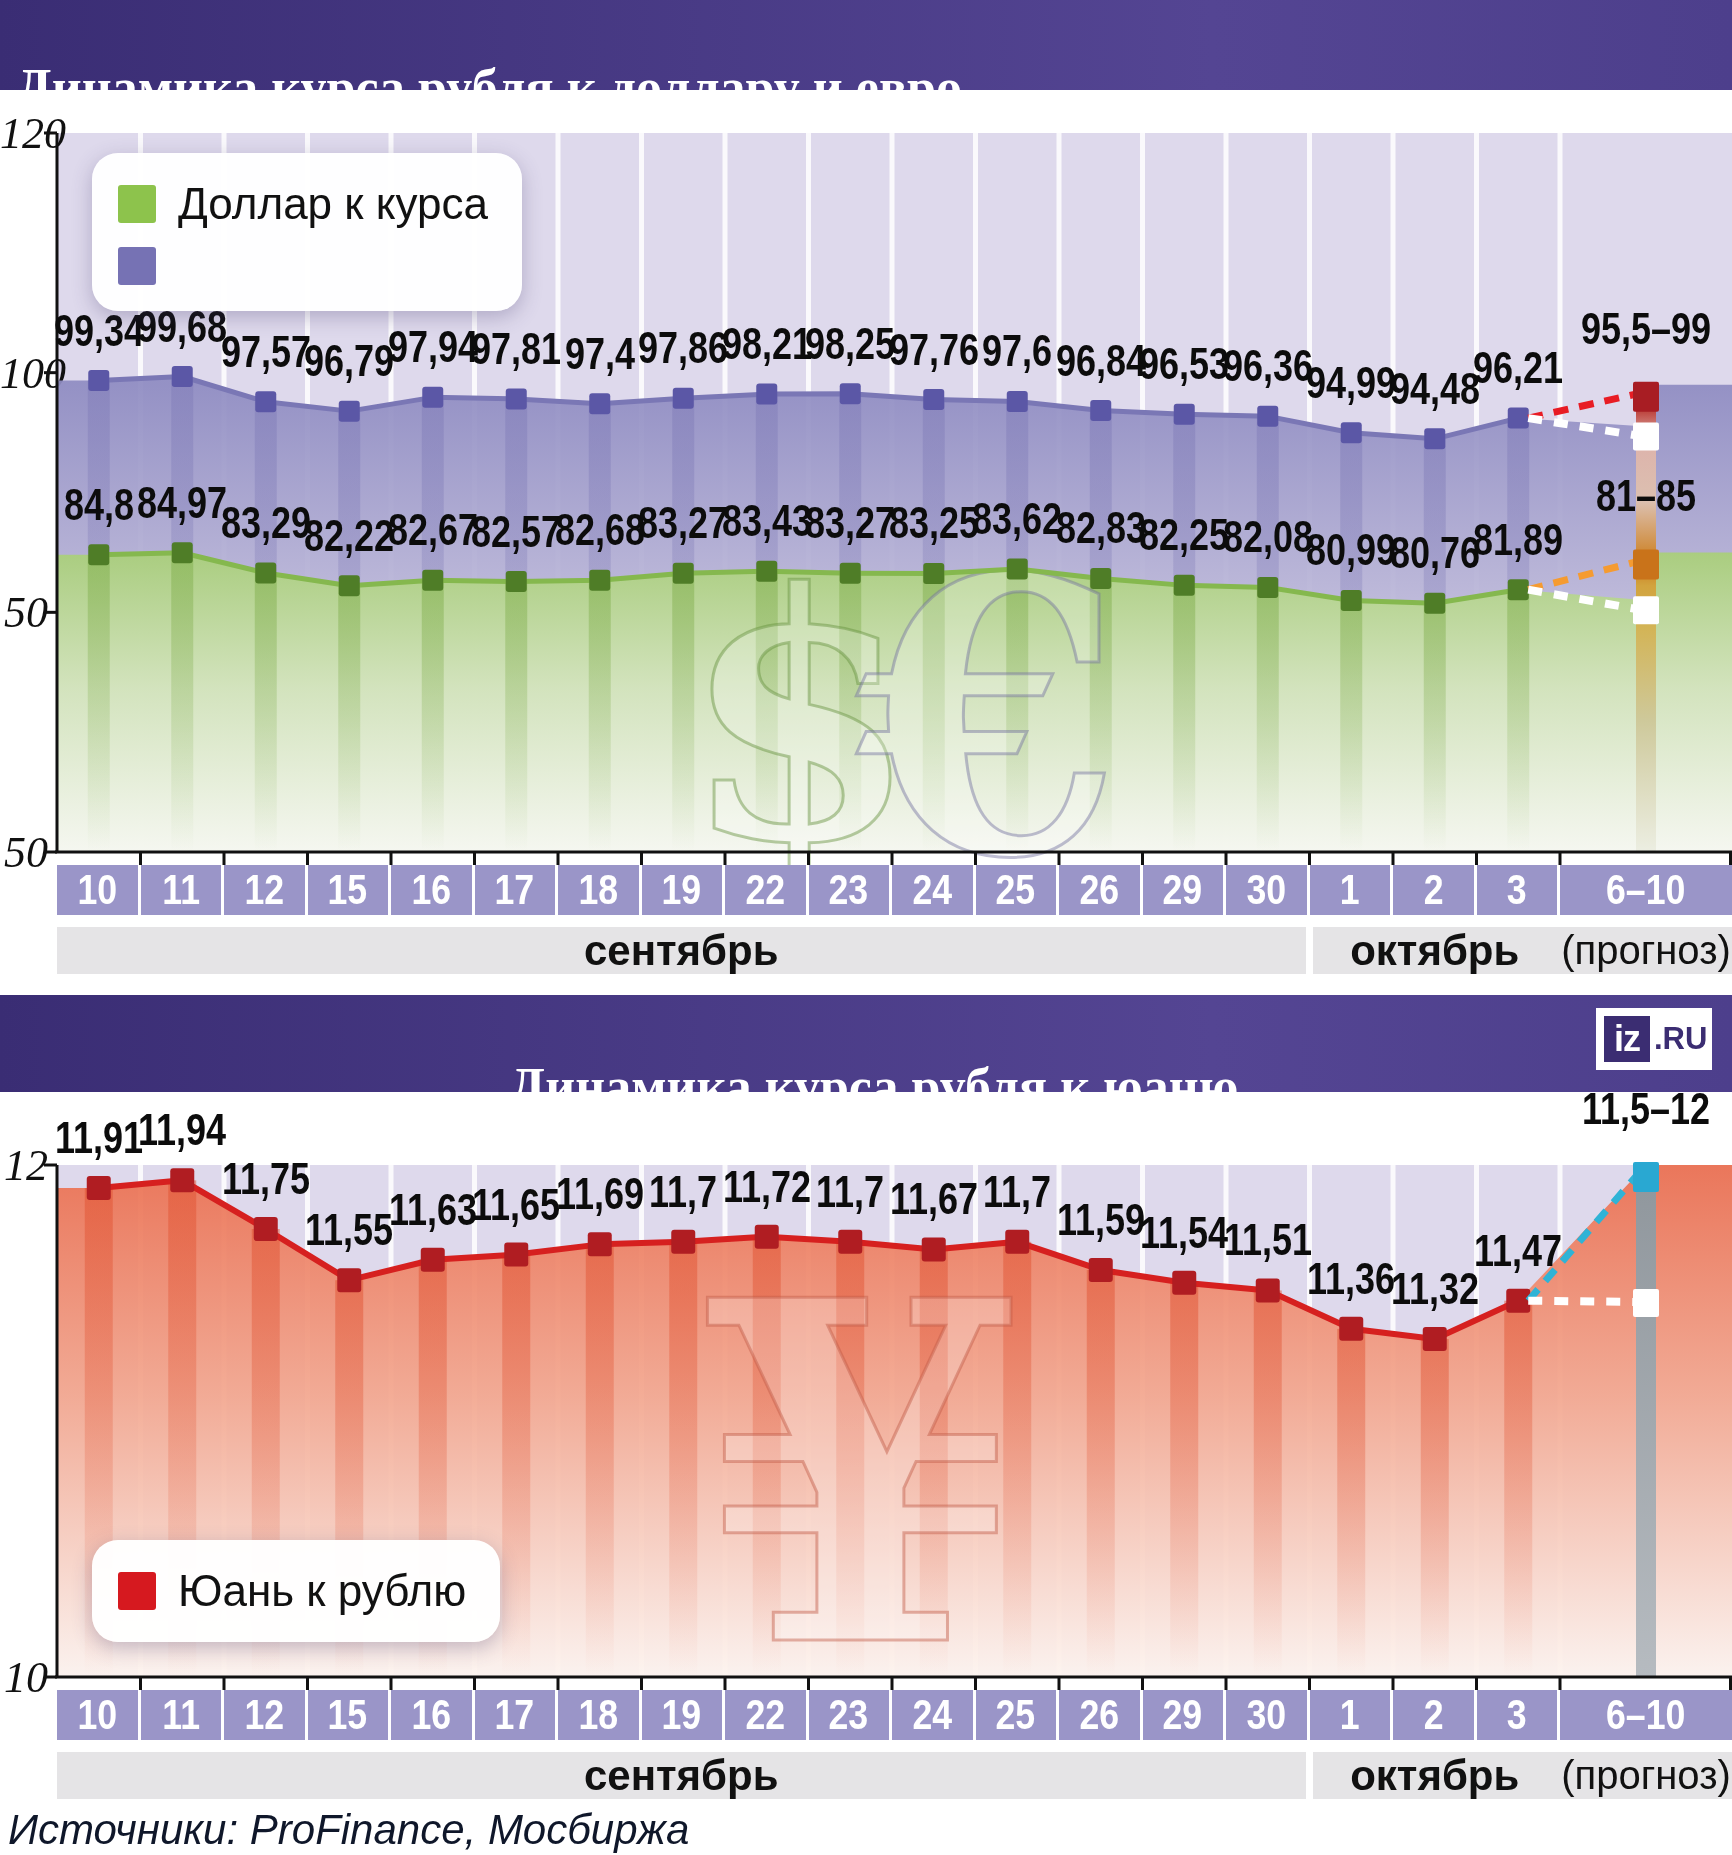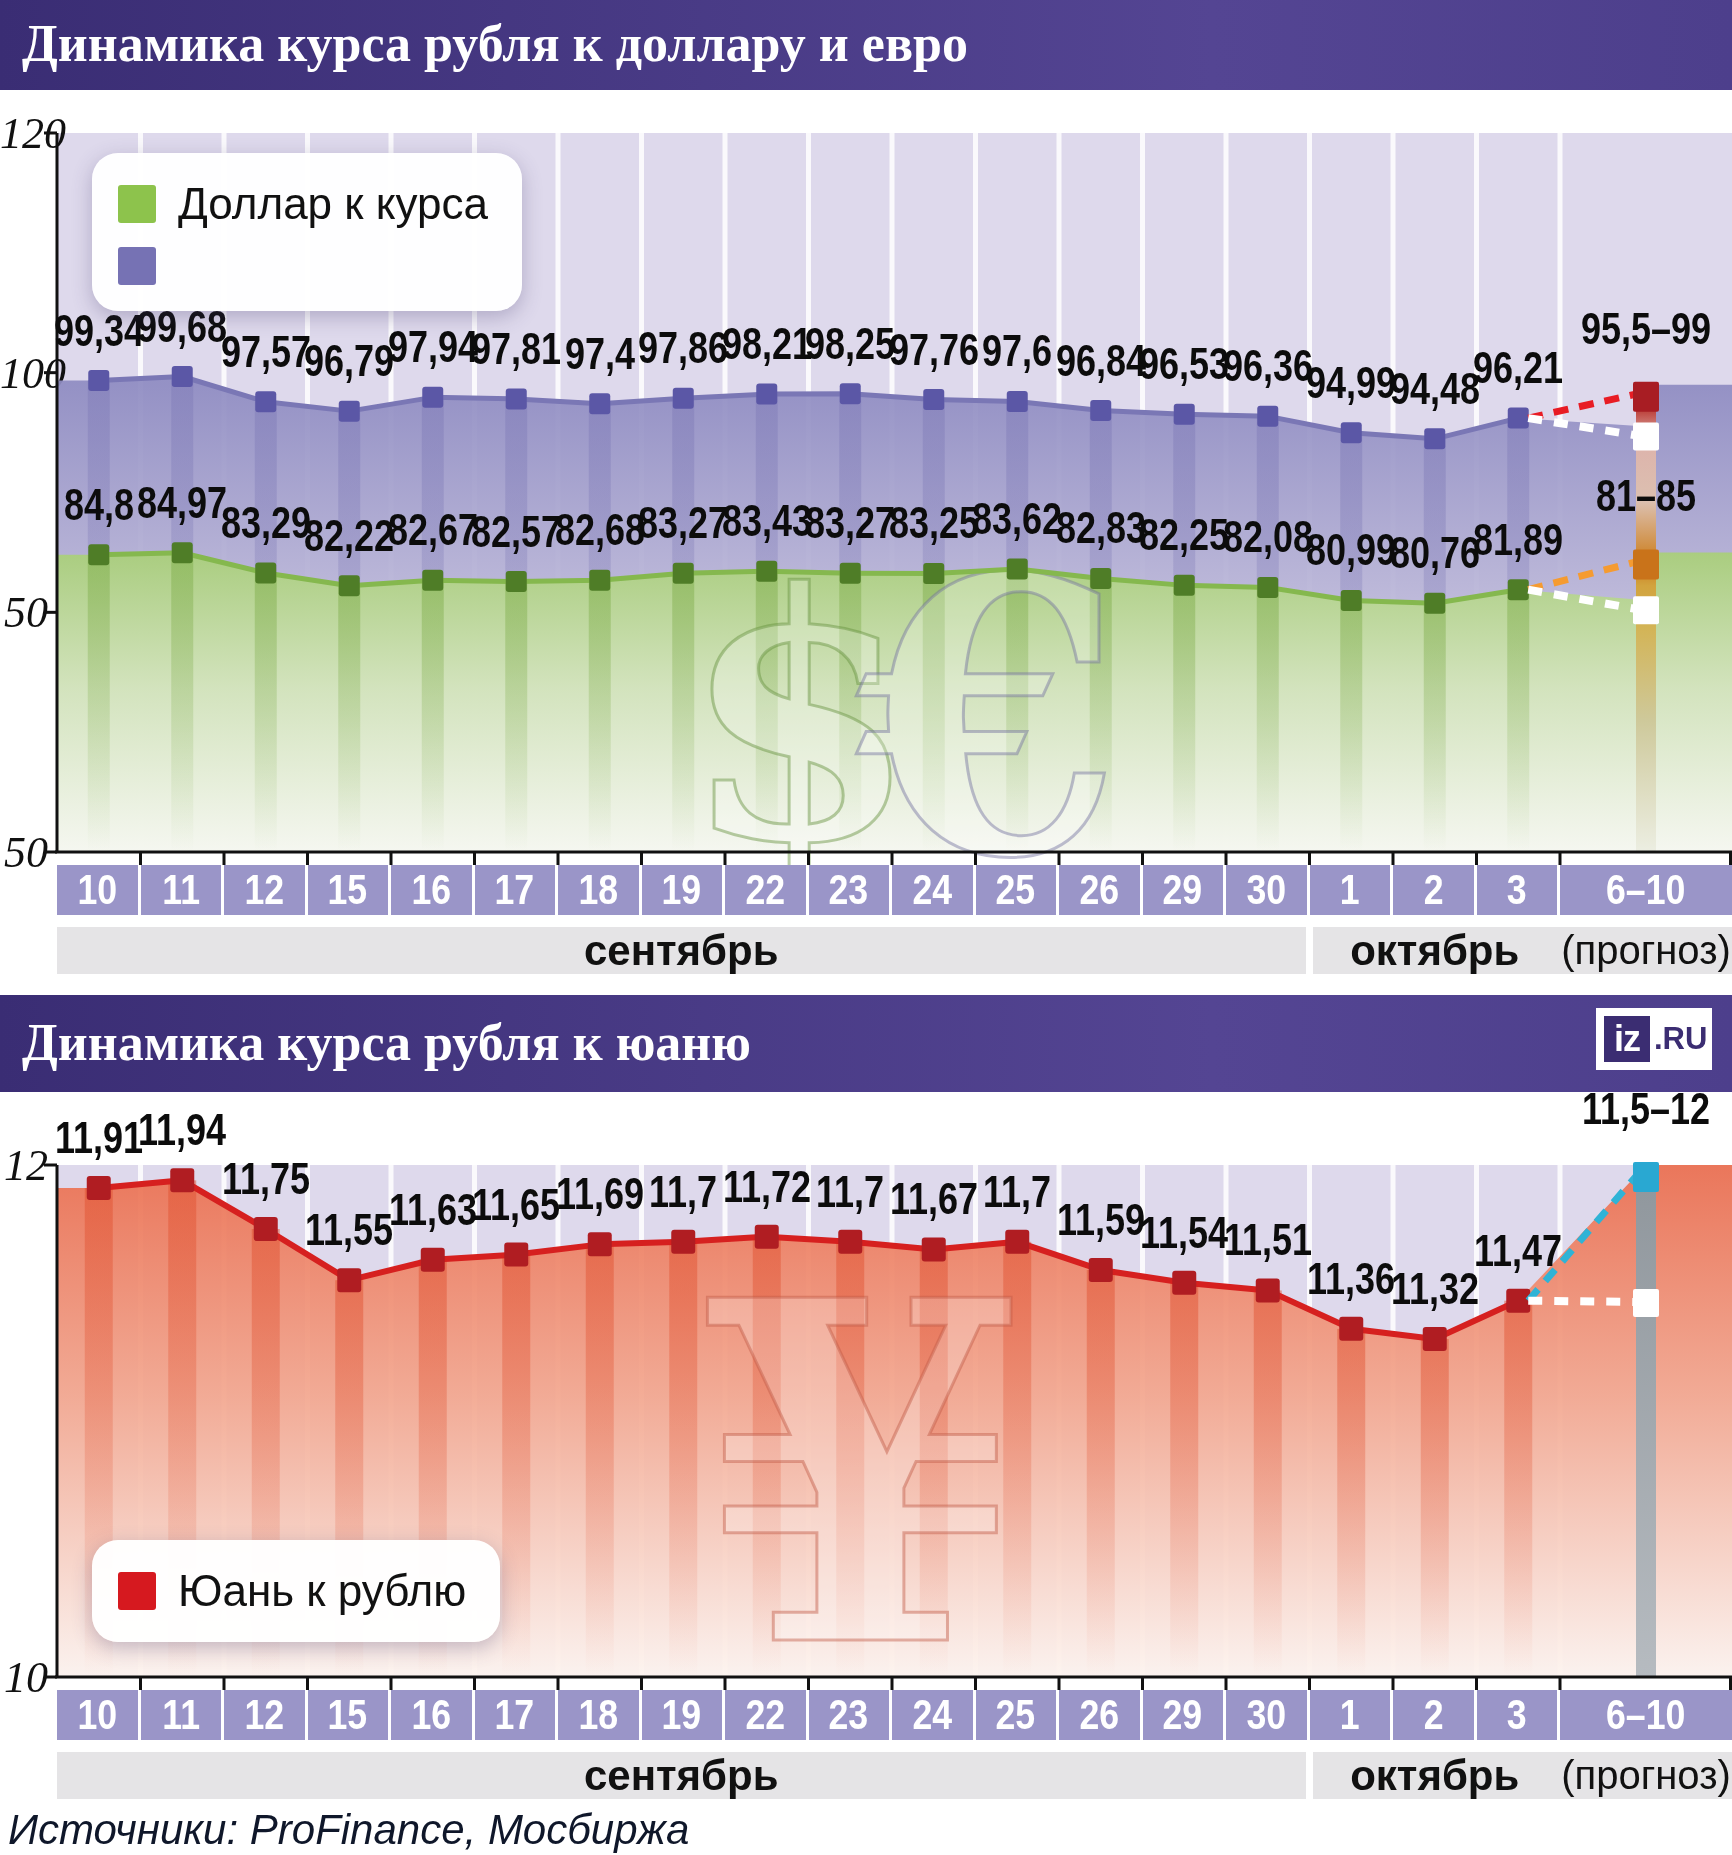--- a/index.html
+++ b/index.html
@@ -1,22 +1,22 @@
 <!DOCTYPE html>
 <html><head>
 <meta charset="utf-8">
 <style>
   html,body{margin:0;padding:0;background:#fff;}
   #canvas{position:relative;width:1732px;height:1855px;background:#fff;overflow:hidden;
           font-family:"Liberation Sans",sans-serif;}
   .band{position:absolute;left:0;width:1732px;background:linear-gradient(90deg,#3a2d74 0%,#544593 70%,#4d3f8c 100%);z-index:1;}
   .band .title{color:#fff;font-family:"Liberation Serif",serif;font-weight:bold;font-size:52px;
-               padding-left:22px;white-space:nowrap;}
+               padding-left:16px;white-space:nowrap;margin-top:44px;}
   #band1{top:0;height:90px;} #band1 .title{line-height:88px;}
-  #band2{top:995px;height:97px;} #band2 .title{line-height:95px;}
+  #band2{top:995px;height:97px;} #band2 .title{line-height:95px;text-align:center;}
   .plotbg{position:absolute;left:57px;width:1675px;background:#ded9ec;z-index:0;}
   #plotbg1{top:133px;height:719px;} #plotbg2{top:1165px;height:512px;}
   #gfx{position:absolute;left:0;top:0;width:1732px;height:1855px;z-index:2;}
   #labels{position:absolute;left:0;top:0;width:1732px;height:1855px;z-index:3;pointer-events:none;}
   .vlabel{position:absolute;font-weight:bold;font-size:45px;color:#0c0c0c;white-space:nowrap;
           transform:translate(-50%,-100%) scaleX(.8);transform-origin:50% 100%;}
   .ylbl{position:absolute;left:0;width:48px;text-align:right;font-family:"Liberation Serif",serif;
         font-style:italic;font-size:44px;color:#111;transform:translateY(-50%);white-space:nowrap;}
   .daterow{position:absolute;left:57px;width:1675px;height:50px;display:flex;z-index:3;}
   .datecell{flex:0 0 auto;background:#9a95c8;border-right:3px solid #fff;box-sizing:border-box;

